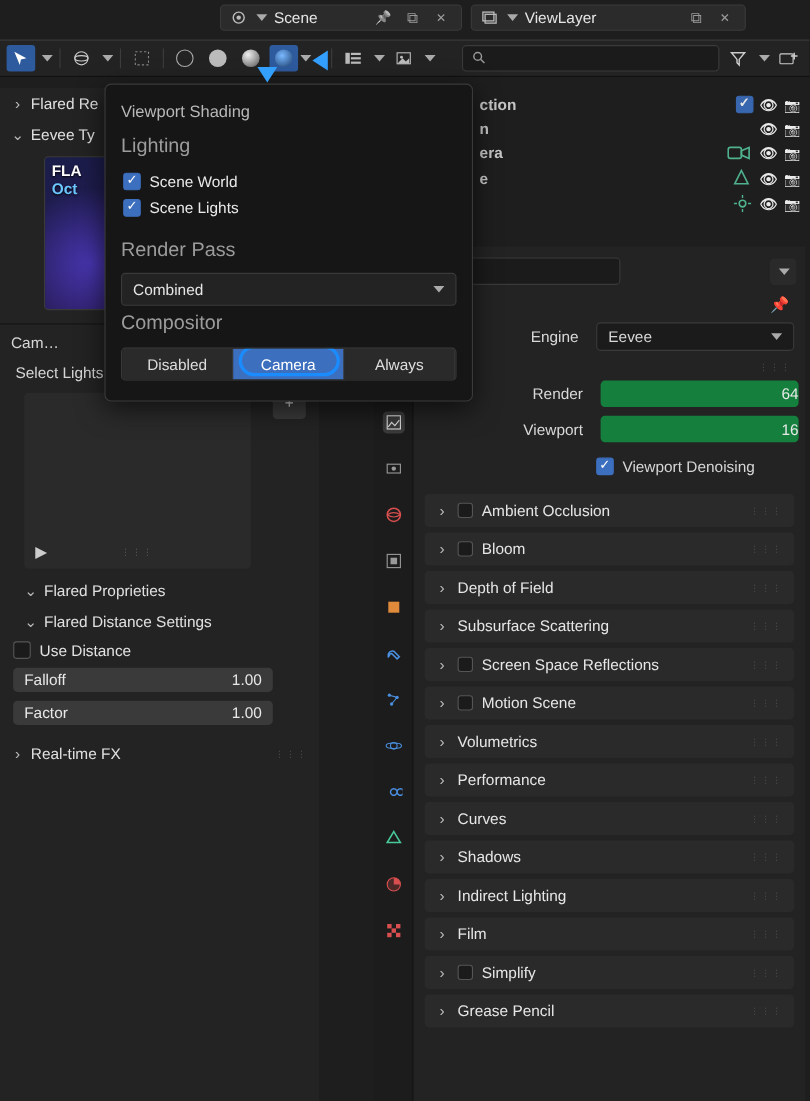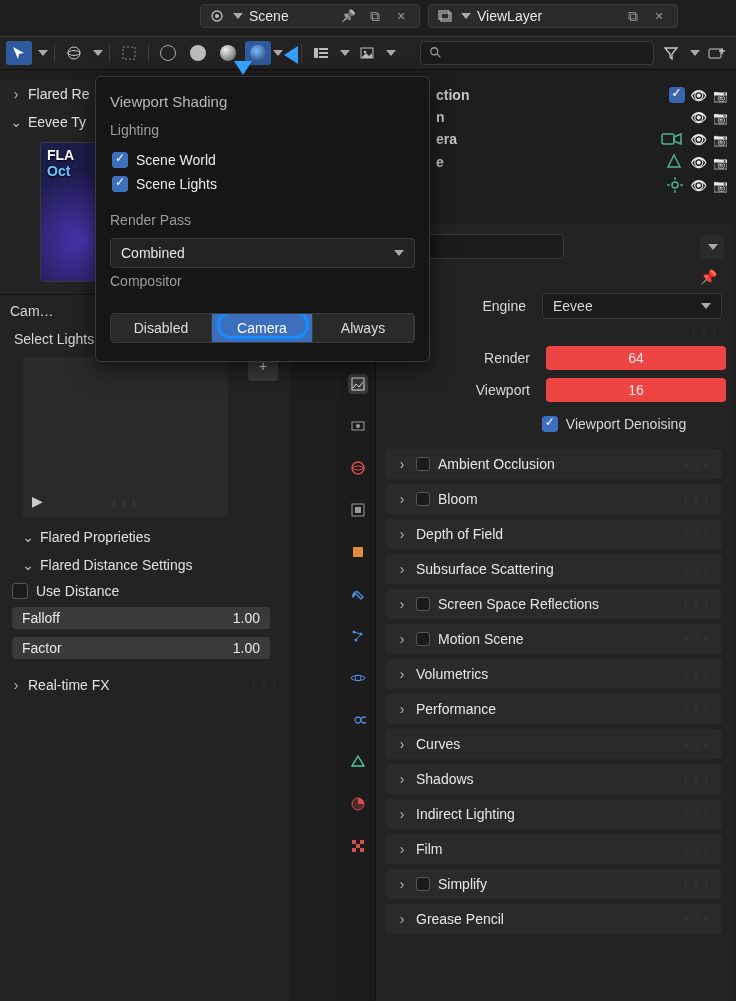--- a/index.html
+++ b/index.html
@@ -39,34 +39,34 @@
   .cam-row{display:flex;align-items:center;gap:8px;padding:6px 10px;border-top:1px solid #151515;margin-top:6px;}
   .cam-row .swatch{width:28px;height:20px;border:1px solid #555;background:#111;border-radius:2px;}
   .label-box{flex:1;}
   .field-row{display:flex;align-items:center;gap:8px;padding:4px 14px;}
   .add-btn{width:30px;height:30px;background:#3a3a3a;border-radius:4px;display:flex;align-items:center;justify-content:center;color:#ddd;cursor:pointer;}
   .preview-area{margin:6px 12px 6px 10px;height:160px;background:#2a2a2a;border-radius:4px;position:relative;}
   .play{position:absolute;left:10px;bottom:8px;color:#ccc;cursor:pointer;}
   .grip-dots{letter-spacing:2px;font-size:8px;}
   .prop-row{display:flex;align-items:center;padding:4px 12px;gap:8px;}
   .prop-name{flex:1;color:#e3e3e3;}
-  .num-field{display:flex;align-items:center;background:#3a3a3a;border-radius:4px;padding:3px 0;width:258px;}
+  .num-field{display:flex;align-items:center;background:#3a3a3a;border-radius:4px;padding:3px 0;width:236px;}
   .num-field .lbl{padding:0 10px;color:#e8e8e8;flex:1;}
   .num-field .val{padding:0 10px;color:#e8e8e8;}
   .checkbox{width:16px;height:16px;border:1px solid #555;border-radius:3px;background:#1b1b1b;display:inline-block;position:relative;}
   .checkbox.checked{background:#3d6fbf;border-color:#3d6fbf;}
   .checkbox.checked::after{content:"✓";position:absolute;top:-2px;left:2px;font-size:12px;color:#fff;}
 
   
   .popover{position:absolute;left:95px;top:76px;width:335px;background:#161616;border:1px solid #3a3a3a;border-radius:6px;box-shadow:0 6px 24px rgba(0,0,0,.6);padding:16px 14px 18px 14px;z-index:50;}
-  .popover h4{color:#9c9c9c;font-weight:400;font-size:14px;margin:6px 0 10px;}
+  .popover h4{color:#9c9c9c;font-weight:400;font-size:18px;margin:6px 0 10px;}
   .pop-check{display:flex;align-items:center;gap:8px;padding:4px 2px;color:#eaeaea;cursor:pointer;}
   .select-box{width:100%;background:#232323;border:1px solid #3a3a3a;border-radius:4px;padding:6px 10px;display:flex;align-items:center;cursor:pointer;margin-top:4px;}
   .select-box .sv{flex:1;color:#e6e6e6;}
-  .segbar{display:flex;margin-top:24px;border-radius:4px;overflow:hidden;border:1px solid #3a3a3a;}
+  .segbar{display:flex;margin-top:12px;border-radius:4px;overflow:hidden;border:1px solid #3a3a3a;}
   .segbar .seg{flex:1;padding:6px 0;text-align:center;background:#2a2a2a;color:#ddd;cursor:pointer;border-right:1px solid #3a3a3a;}
   .segbar .seg:last-child{border-right:none;}
   .segbar .seg.active{background:#3d6fbf;color:#fff;}
   .highlight-ring{border:3px solid #1b8cff;border-radius:18px;padding:2px 8px;position:absolute;pointer-events:none;}
 
   
   .outliner{position:absolute;right:4px;top:84px;width:300px;color:#d8d8d8;}
   .ol-row{display:flex;align-items:center;gap:8px;padding:3px 4px;font-weight:bold;}
   .ol-row .name{flex:1;}
   .ol-icons{display:flex;gap:6px;color:#c2c2c2;align-items:center;}
@@ -83,21 +83,21 @@
   .props-body{flex:1;background:#232323;padding:6px 6px 6px 6px;overflow:hidden;}
   .search-box{display:flex;align-items:center;gap:6px;background:#1b1b1b;border:1px solid #3a3a3a;border-radius:4px;padding:4px 8px;width:210px;margin:4px 0 4px 46px;}
   .search-box.top{width:180px;}
   .row-label{display:flex;align-items:center;gap:10px;padding:6px 4px 6px 0;}
   .row-label .lab{width:150px;text-align:right;color:#d8d8d8;padding-right:6px;}
   .dropdown-eng{flex:1;background:#1b1b1b;border:1px solid #3a3a3a;border-radius:4px;padding:4px 10px;display:flex;align-items:center;cursor:pointer;}
   .dropdown-eng .sv{flex:1;}
   .samples-head{display:flex;justify-content:flex-end;gap:4px;padding:4px 6px;color:#555;}
   .sample-row{display:flex;align-items:center;padding:4px 0;}
   .sample-row .lab{flex:1;text-align:right;color:#d8d8d8;padding-right:16px;}
-  .sample-val{width:180px;background:#ef4444;border-radius:4px;text-align:center;padding:4px 0;color:#e8e8e8;}
+  .sample-val{width:180px;background:#15803d;border-radius:4px;text-align:right;padding:4px 0;color:#e8e8e8;}
   .denoise{display:flex;align-items:center;justify-content:center;gap:8px;padding:10px 0 12px 120px;}
   .panel-row{display:flex;align-items:center;gap:8px;background:#2a2a2a;border-radius:4px;padding:7px 10px;margin:5px 4px;cursor:pointer;}
   .panel-row .chev{color:#bbb;}
   .panel-row .name{flex:1;color:#e6e6e6;}
   .panel-row .grip{color:#555;}
   .tiny-check{width:14px;height:14px;border:1px solid #555;border-radius:3px;background:#1b1b1b;} 
   
   
   svg{display:block;}
 

